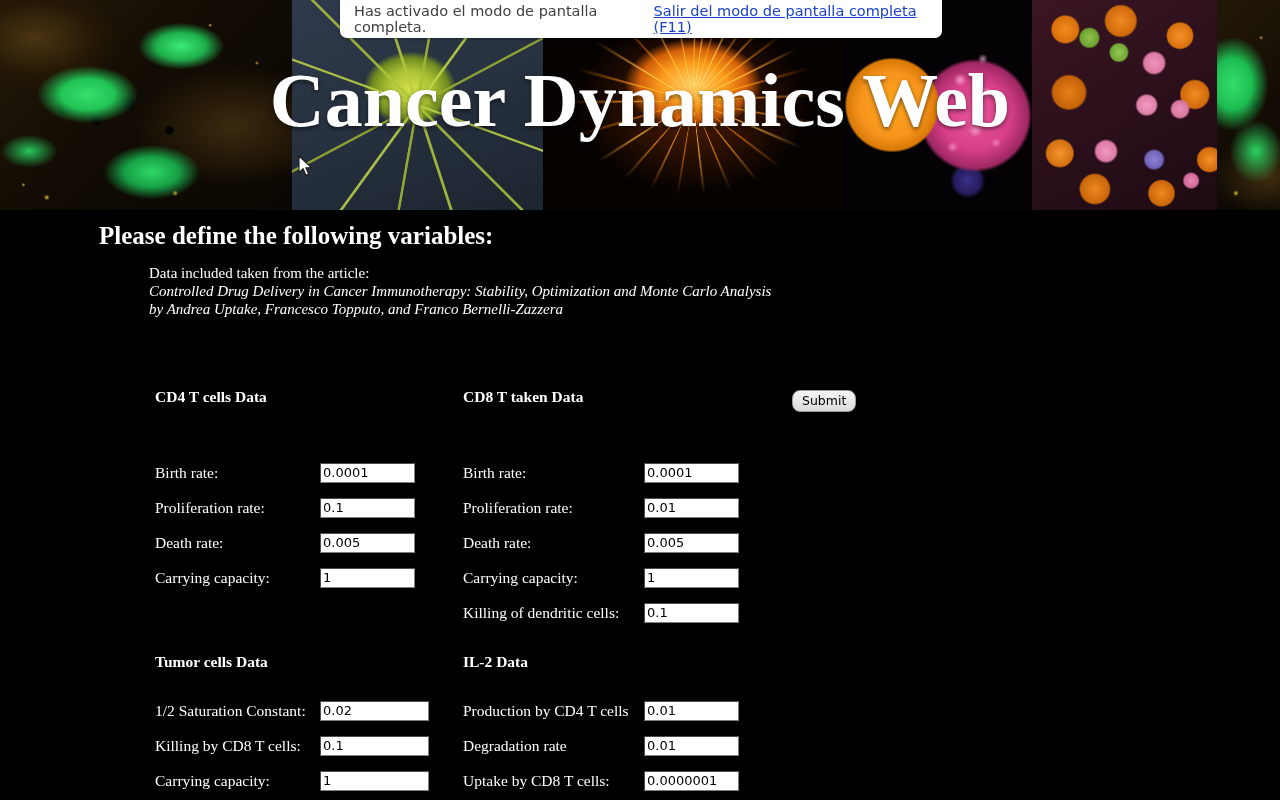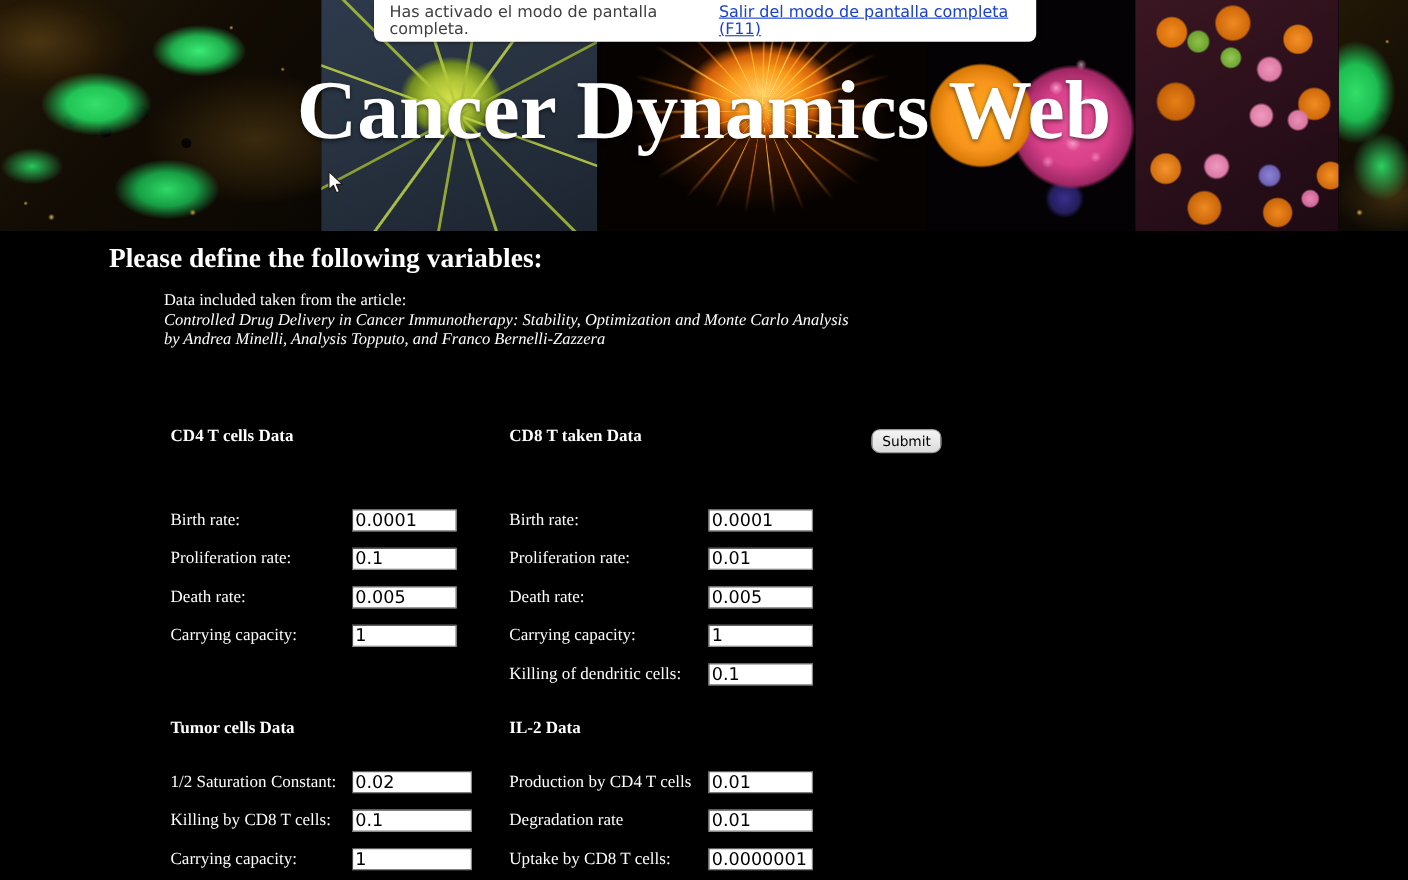--- a/index.html
+++ b/index.html
@@ -296,21 +296,21 @@
     height: 35px;
   }
   .field-label {
     font-family: "Liberation Serif", "DejaVu Serif", serif;
     font-size: 15.5px;
     color: #ffffff;
     white-space: nowrap;
   }
   .field-input {
     font-family: "DejaVu Sans", "Liberation Sans", sans-serif;
-    font-size: 16px;
+    font-size: 13px;
     color: #000000;
     background: #ffffff;
     border: 1px solid #7f7f7f;
     border-top-color: #4d4d4d;
     border-left-color: #4d4d4d;
     height: 19px;
     box-sizing: border-box;
     padding: 9px 2px;
     outline: none;
   }
@@ -390,21 +390,21 @@
   <path d="M1 1 L1 17.5 L5.1 13.6 L7.9 20.2 L10.6 19.1 L7.9 12.7 L13.3 12.6 Z" fill="#ffffff" stroke="#1a1a1a" stroke-width="1.1" stroke-linejoin="round"></path>
 </svg>
 
 <div id="content">
 
   <h1 class="page-heading">Please define the following variables:</h1>
 
   <div id="citation">
     <div>Data included taken from the article:</div>
     <div class="ital">Controlled Drug Delivery in Cancer Immunotherapy: Stability, Optimization and Monte Carlo Analysis</div>
-    <div class="ital">by Andrea Minelli, Analysis Topputo, and Franco Bernelli-Zazzera</div>
+    <div class="ital">by Andrea Uptake, Francesco Topputo, and Franco Bernelli-Zazzera</div>
   </div>
 
   <div id="form-area">
 
     <div class="section" id="sec-cd4">
       <div class="sec-title">CD4 T cells Data</div>
       <div class="rows">
         <div class="field-row">
           <span class="field-label">Birth rate:</span>
           <input class="field-input" type="text" value="0.0001" style="">

